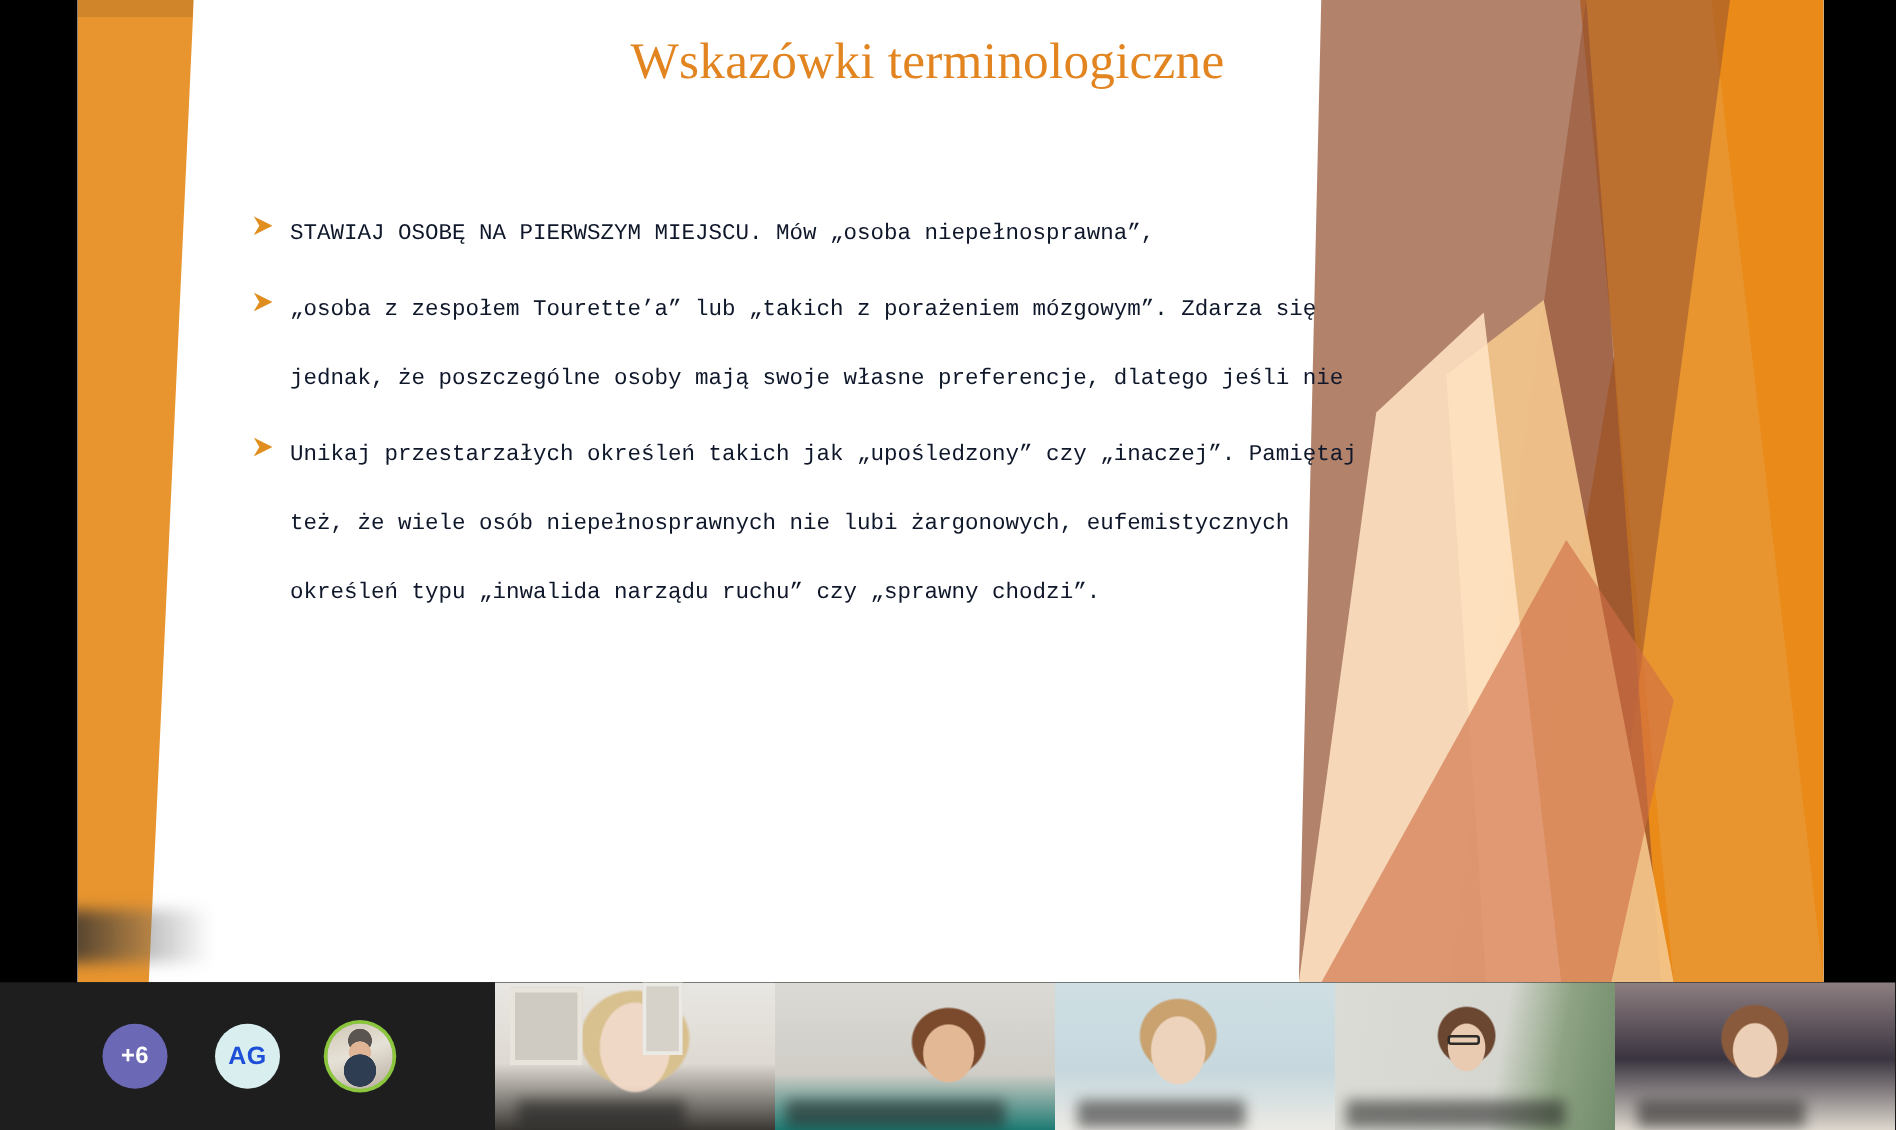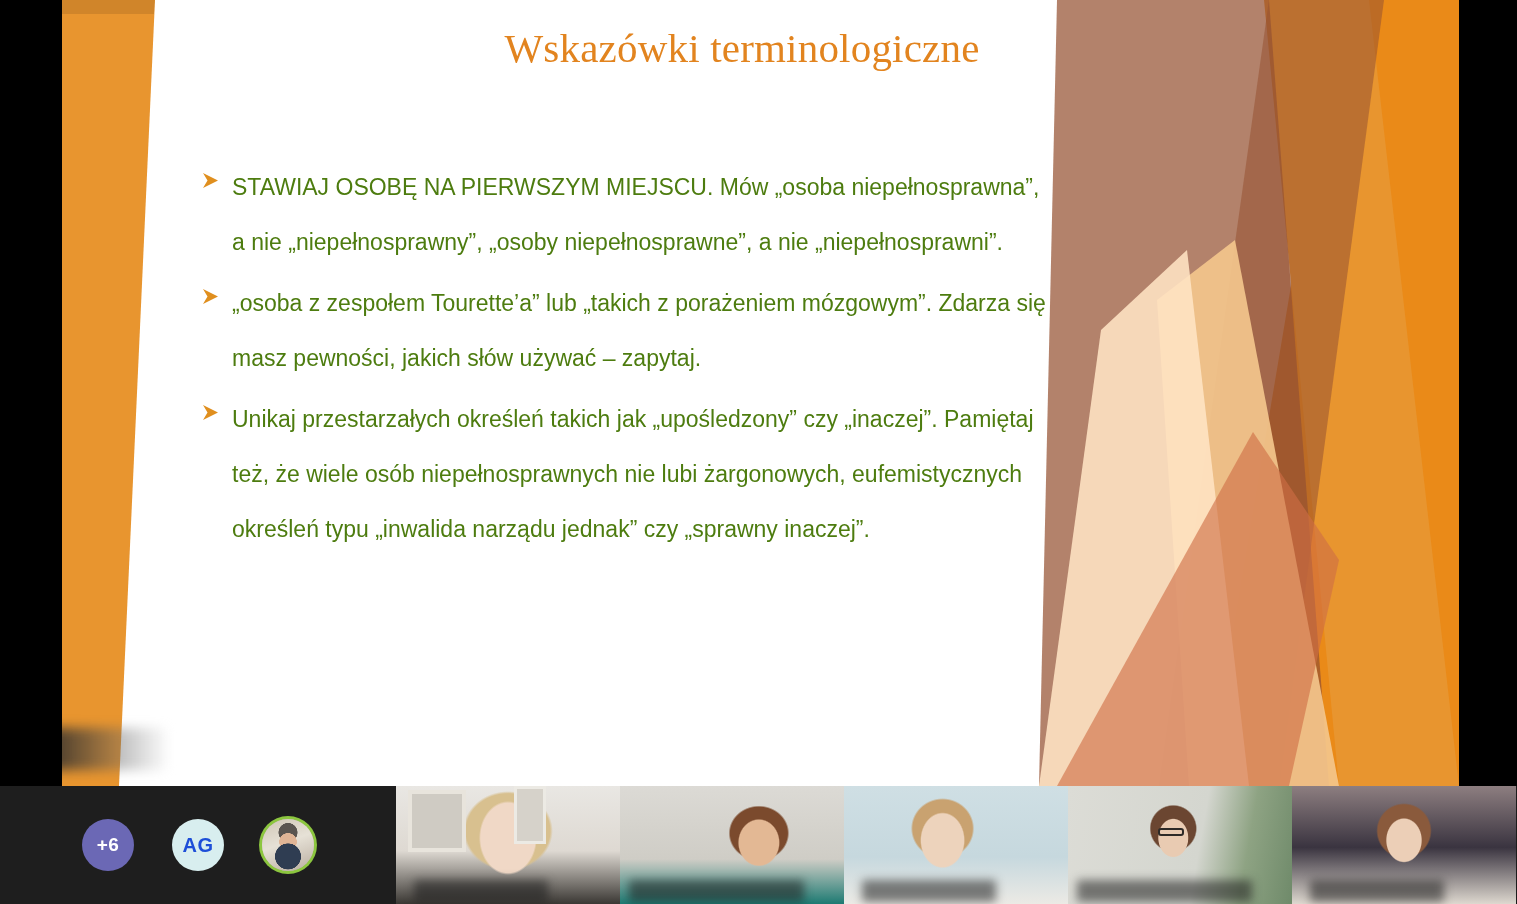--- a/index.html
+++ b/index.html
@@ -77,22 +77,22 @@
     text-align:center;
     font-family:"Liberation Serif", serif;
     font-size:41px; font-weight:400; color:#e2841f;
     letter-spacing:.2px;
   }
   .body{
     position:absolute; left:130px; top:160px; width:1030px;
   }
   .bullet{
     position:relative; padding-left:40px;
-    font-family:Liberation Sans, sans-serif;
-    font-size:23px; line-height:55px; color:#4d7c0f;
+    font-family:Liberation Mono, monospace;
+    font-size:18px; line-height:55px; color:#0f172a;
     text-align:justify; text-justify:inter-word;
     margin-bottom:6px;
   }
   .bullet:last-child{ margin-bottom:0; }
   .bullet .arrow{
     position:absolute; left:6px; top:8px;
     width:26px; height:26px; color:#e08f1e;
     font-size:24px; line-height:26px;
   }
   .bullet .arrow svg{ display:block; }
@@ -220,42 +220,41 @@
 
       <div class="body">
 
         <div class="bullet">
           <span class="arrow">
             <svg width="26" height="26" viewBox="0 0 26 26" aria-hidden="true">
               <path d="M5 5 L20 12.5 L5 20 L9.5 12.5 Z" fill="#e08f1e"></path>
             </svg>
           </span>
           <p>STAWIAJ OSOBĘ NA PIERWSZYM MIEJSCU. Mów „osoba niepełnosprawna”,</p>
-          <p class="last">a nie „niepełnosprawny”, „osoby niepełnosprawne”, a nie „niepełnosprawni”.</p>
         </div>
 
         <div class="bullet">
           <span class="arrow">
             <svg width="26" height="26" viewBox="0 0 26 26" aria-hidden="true">
               <path d="M5 5 L20 12.5 L5 20 L9.5 12.5 Z" fill="#e08f1e"></path>
             </svg>
           </span>
           <p>„osoba z zespołem Tourette’a” lub „takich z porażeniem mózgowym”. Zdarza się</p>
-          <p class="last">masz pewności, jakich słów używać – zapytaj.</p>
+          <p>jednak, że poszczególne osoby mają swoje własne preferencje, dlatego jeśli nie</p>
         </div>
 
         <div class="bullet">
           <span class="arrow">
             <svg width="26" height="26" viewBox="0 0 26 26" aria-hidden="true">
               <path d="M5 5 L20 12.5 L5 20 L9.5 12.5 Z" fill="#e08f1e"></path>
             </svg>
           </span>
           <p>Unikaj przestarzałych określeń takich jak „upośledzony” czy „inaczej”. Pamiętaj</p>
           <p>też, że wiele osób niepełnosprawnych nie lubi żargonowych, eufemistycznych</p>
-          <p class="last">określeń typu „inwalida narządu jednak” czy „sprawny inaczej”.</p>
+          <p class="last">określeń typu „inwalida narządu ruchu” czy „sprawny chodzi”.</p>
         </div>
 
       </div>
 
       <div class="ghost-ctrl"></div>
     </div>
   </div>
 
   <div class="filmstrip">
 

